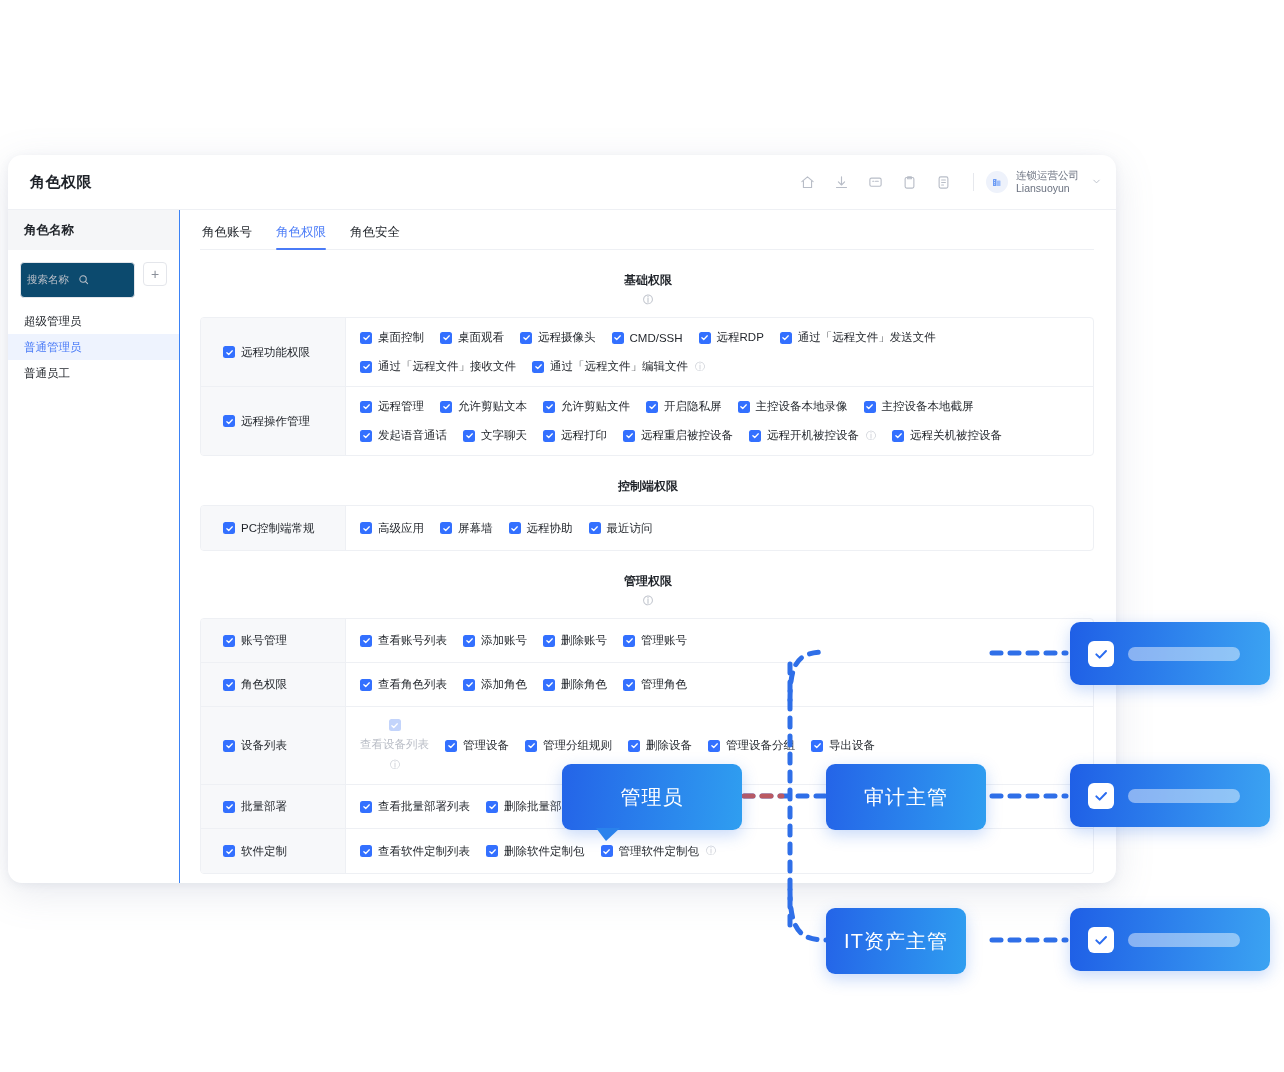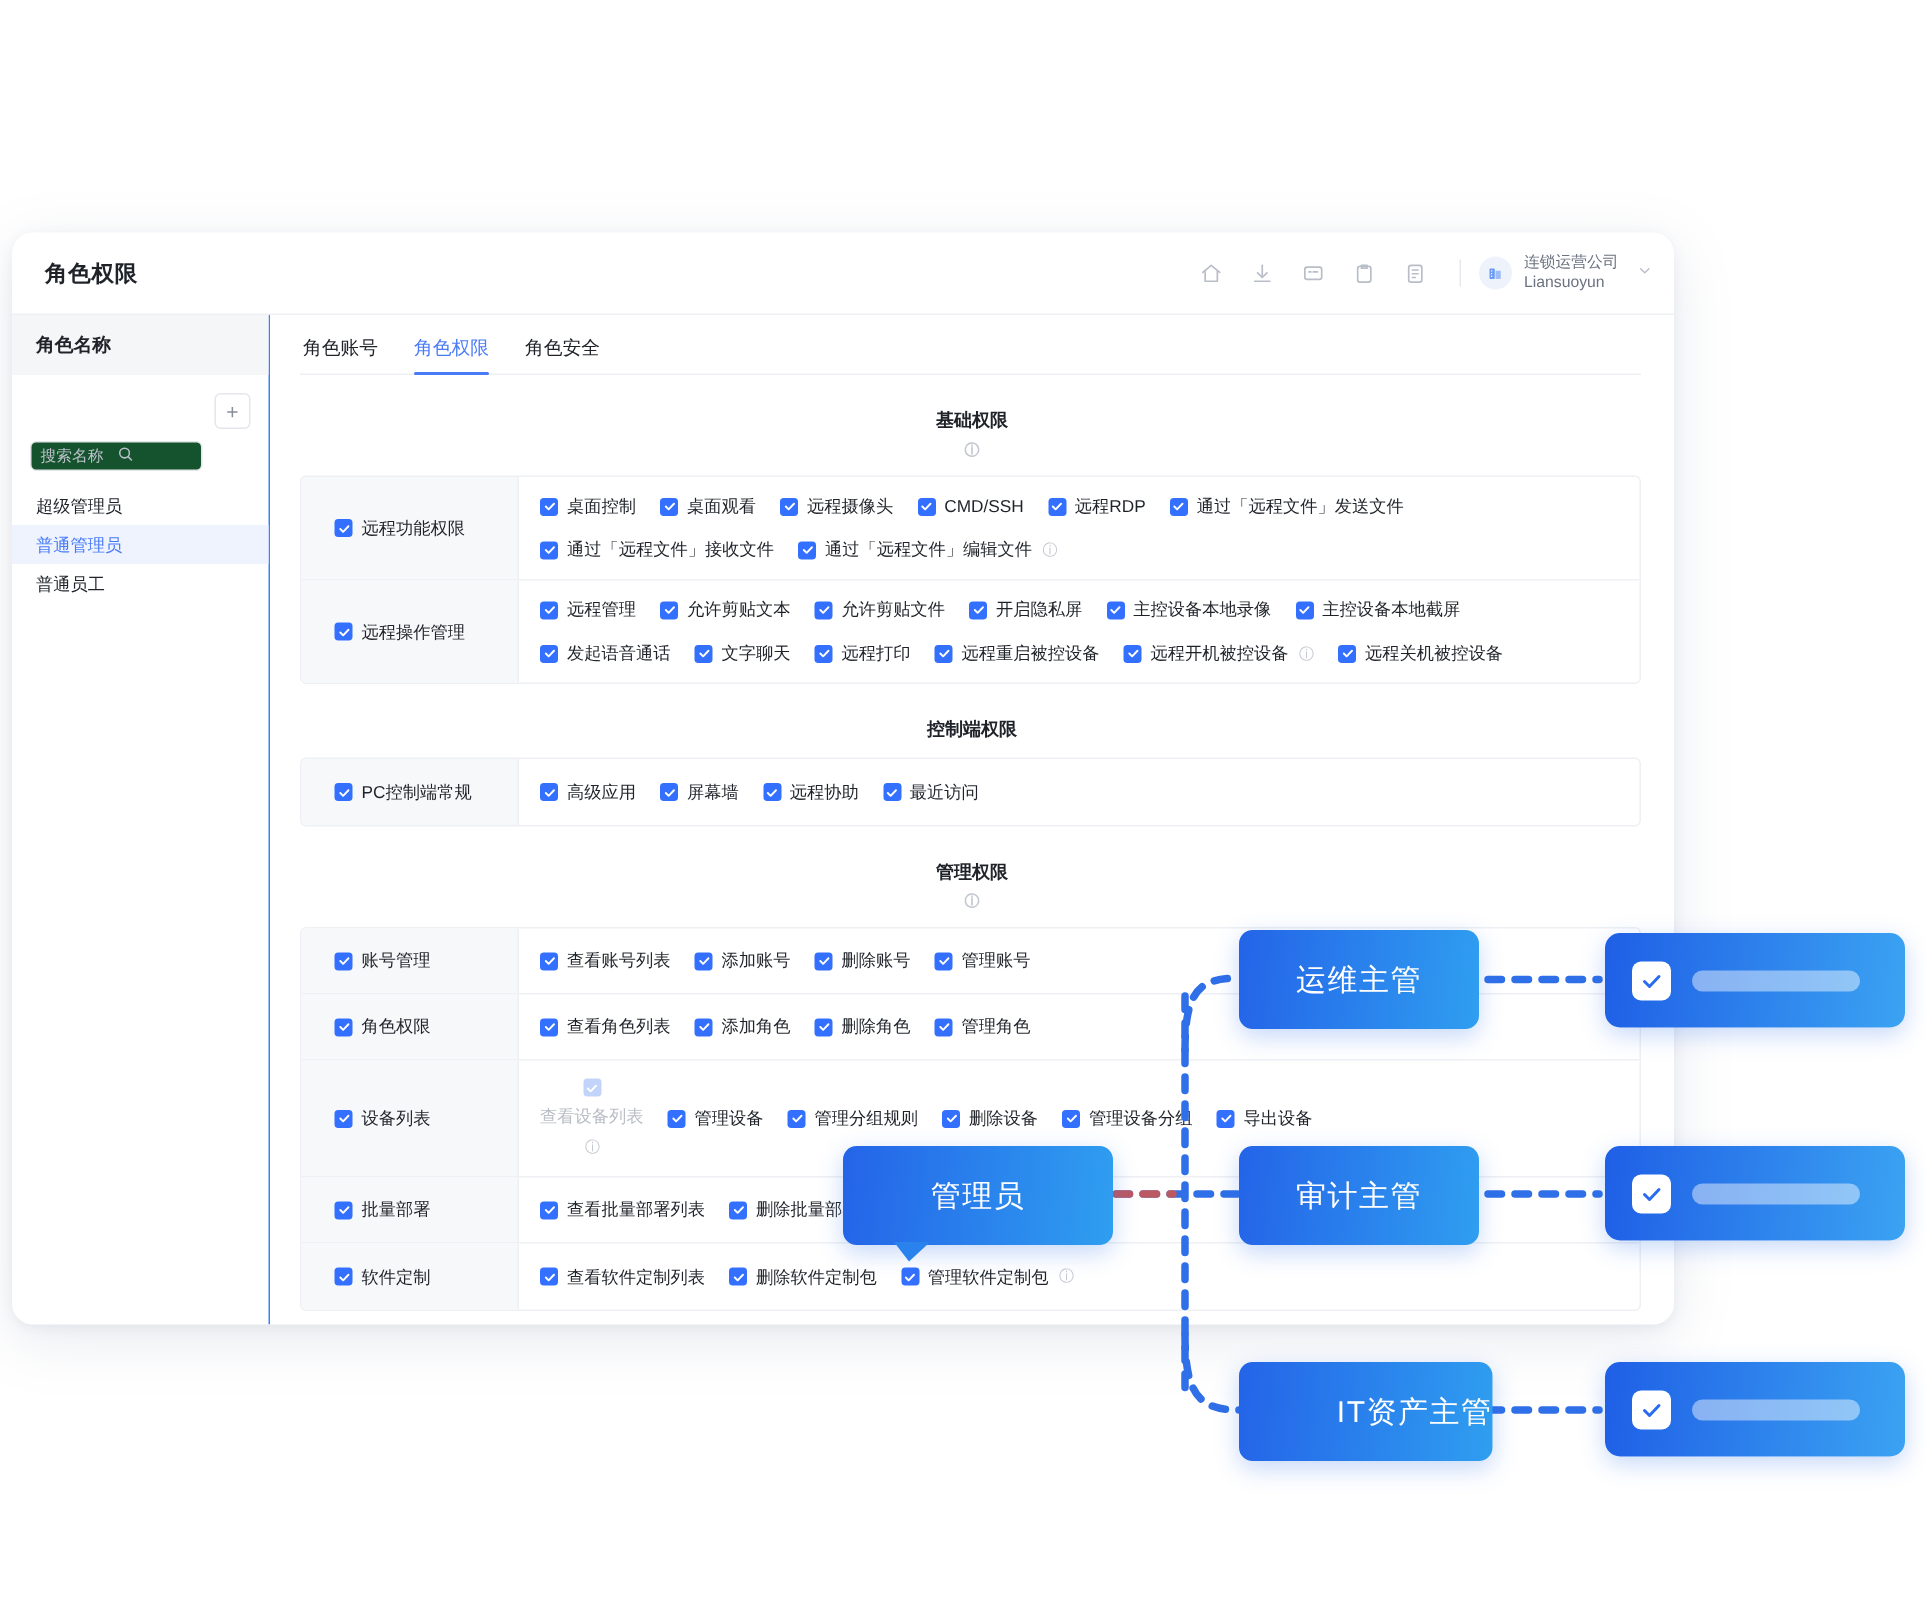--- a/index.html
+++ b/index.html
@@ -45,22 +45,22 @@
   .card-body { display:flex; height:673px; }
 
   
   .sidebar { width:172px; border-right:1px solid #3b82f6; flex:none; }
   .sb-head {
     height:40px; background:#f5f6f8; display:flex; align-items:center;
     padding:0 16px; font-size:12.5px; font-weight:bold; color:#1f2329;
   }
   .sb-search-row { display:flex; gap:8px; padding:12px 12px 10px 12px; }
   .sb-input {
-    flex:1; height:20px; border:1px solid #e4e6eb; border-radius:4px;
-    display:flex; align-items:center; padding:0 6px; background:#14532d;margin-top:32px;
+    flex:1; height:36px; border:1px solid #e4e6eb; border-radius:4px;
+    display:flex; align-items:center; padding:0 6px; background:#0c4a6e;
   }
   .sb-input span { flex:1; font-size:10.5px; color:#bcc0c9; }
   .sb-input .sicon { color:#bcc0c9; }
   .sb-plus {
     width:24px;height:24px;border:1px solid #e4e6eb;border-radius:4px;
     display:flex;align-items:center;justify-content:center;
     color:#8a8f99; font-size:14px; line-height:1; background:#fff;
   }
   .sb-item {
     height:26px; display:flex; align-items:center; padding:0 16px;
@@ -749,33 +749,30 @@
       <path d="M744 796 L826 796" stroke="#2f6fe8" stroke-width="5" stroke-dasharray="9 9" fill="none" stroke-linecap="round"></path>
       <path d="M744 796 L782 796" stroke="#d4564a" stroke-width="5" stroke-dasharray="9 9" fill="none" stroke-linecap="round" opacity=".85"></path>
 
       <path d="M992 653 L1066 653" stroke="#2f6fe8" stroke-width="5" stroke-dasharray="9 9" fill="none" stroke-linecap="round"></path>
 
       <path d="M992 796 L1066 796" stroke="#2f6fe8" stroke-width="5" stroke-dasharray="9 9" fill="none" stroke-linecap="round"></path>
 
       <path d="M992 940 L1066 940" stroke="#2f6fe8" stroke-width="5" stroke-dasharray="9 9" fill="none" stroke-linecap="round"></path>
     </svg>
 
-    <div class="badge" style="left:826px; top:620px; width:160px; height:66px;">
-      <span>运维主管</span>
-    </div>
 
     <div class="badge" style="left:826px; top:764px; width:160px; height:66px;">
       <span>审计主管</span>
     </div>
 
     <div class="badge bubble" style="left:562px; top:764px; width:180px; height:66px;">
       <span>管理员</span>
     </div>
 
-    <div class="badge" style="left:826px; top:908px; width:169px; height:66px;justify-content:flex-end;">
+    <div class="badge" style="left:826px; top:908px; width:140px; height:66px;">
       <span>IT资产主管</span>
     </div>
 
     <div class="toggle" style="left:1070px; top:622px; width:200px; height:63px;">
       <div class="tbox">
         <svg width="16" height="16" viewBox="0 0 24 24" fill="none" stroke="#2a6cf0" stroke-width="3" stroke-linecap="round" stroke-linejoin="round">
             <path d="M5 12.5l5 5 9.5-10"></path>
           </svg>
       </div>
       <div class="pill" style="width:112px;"></div>

